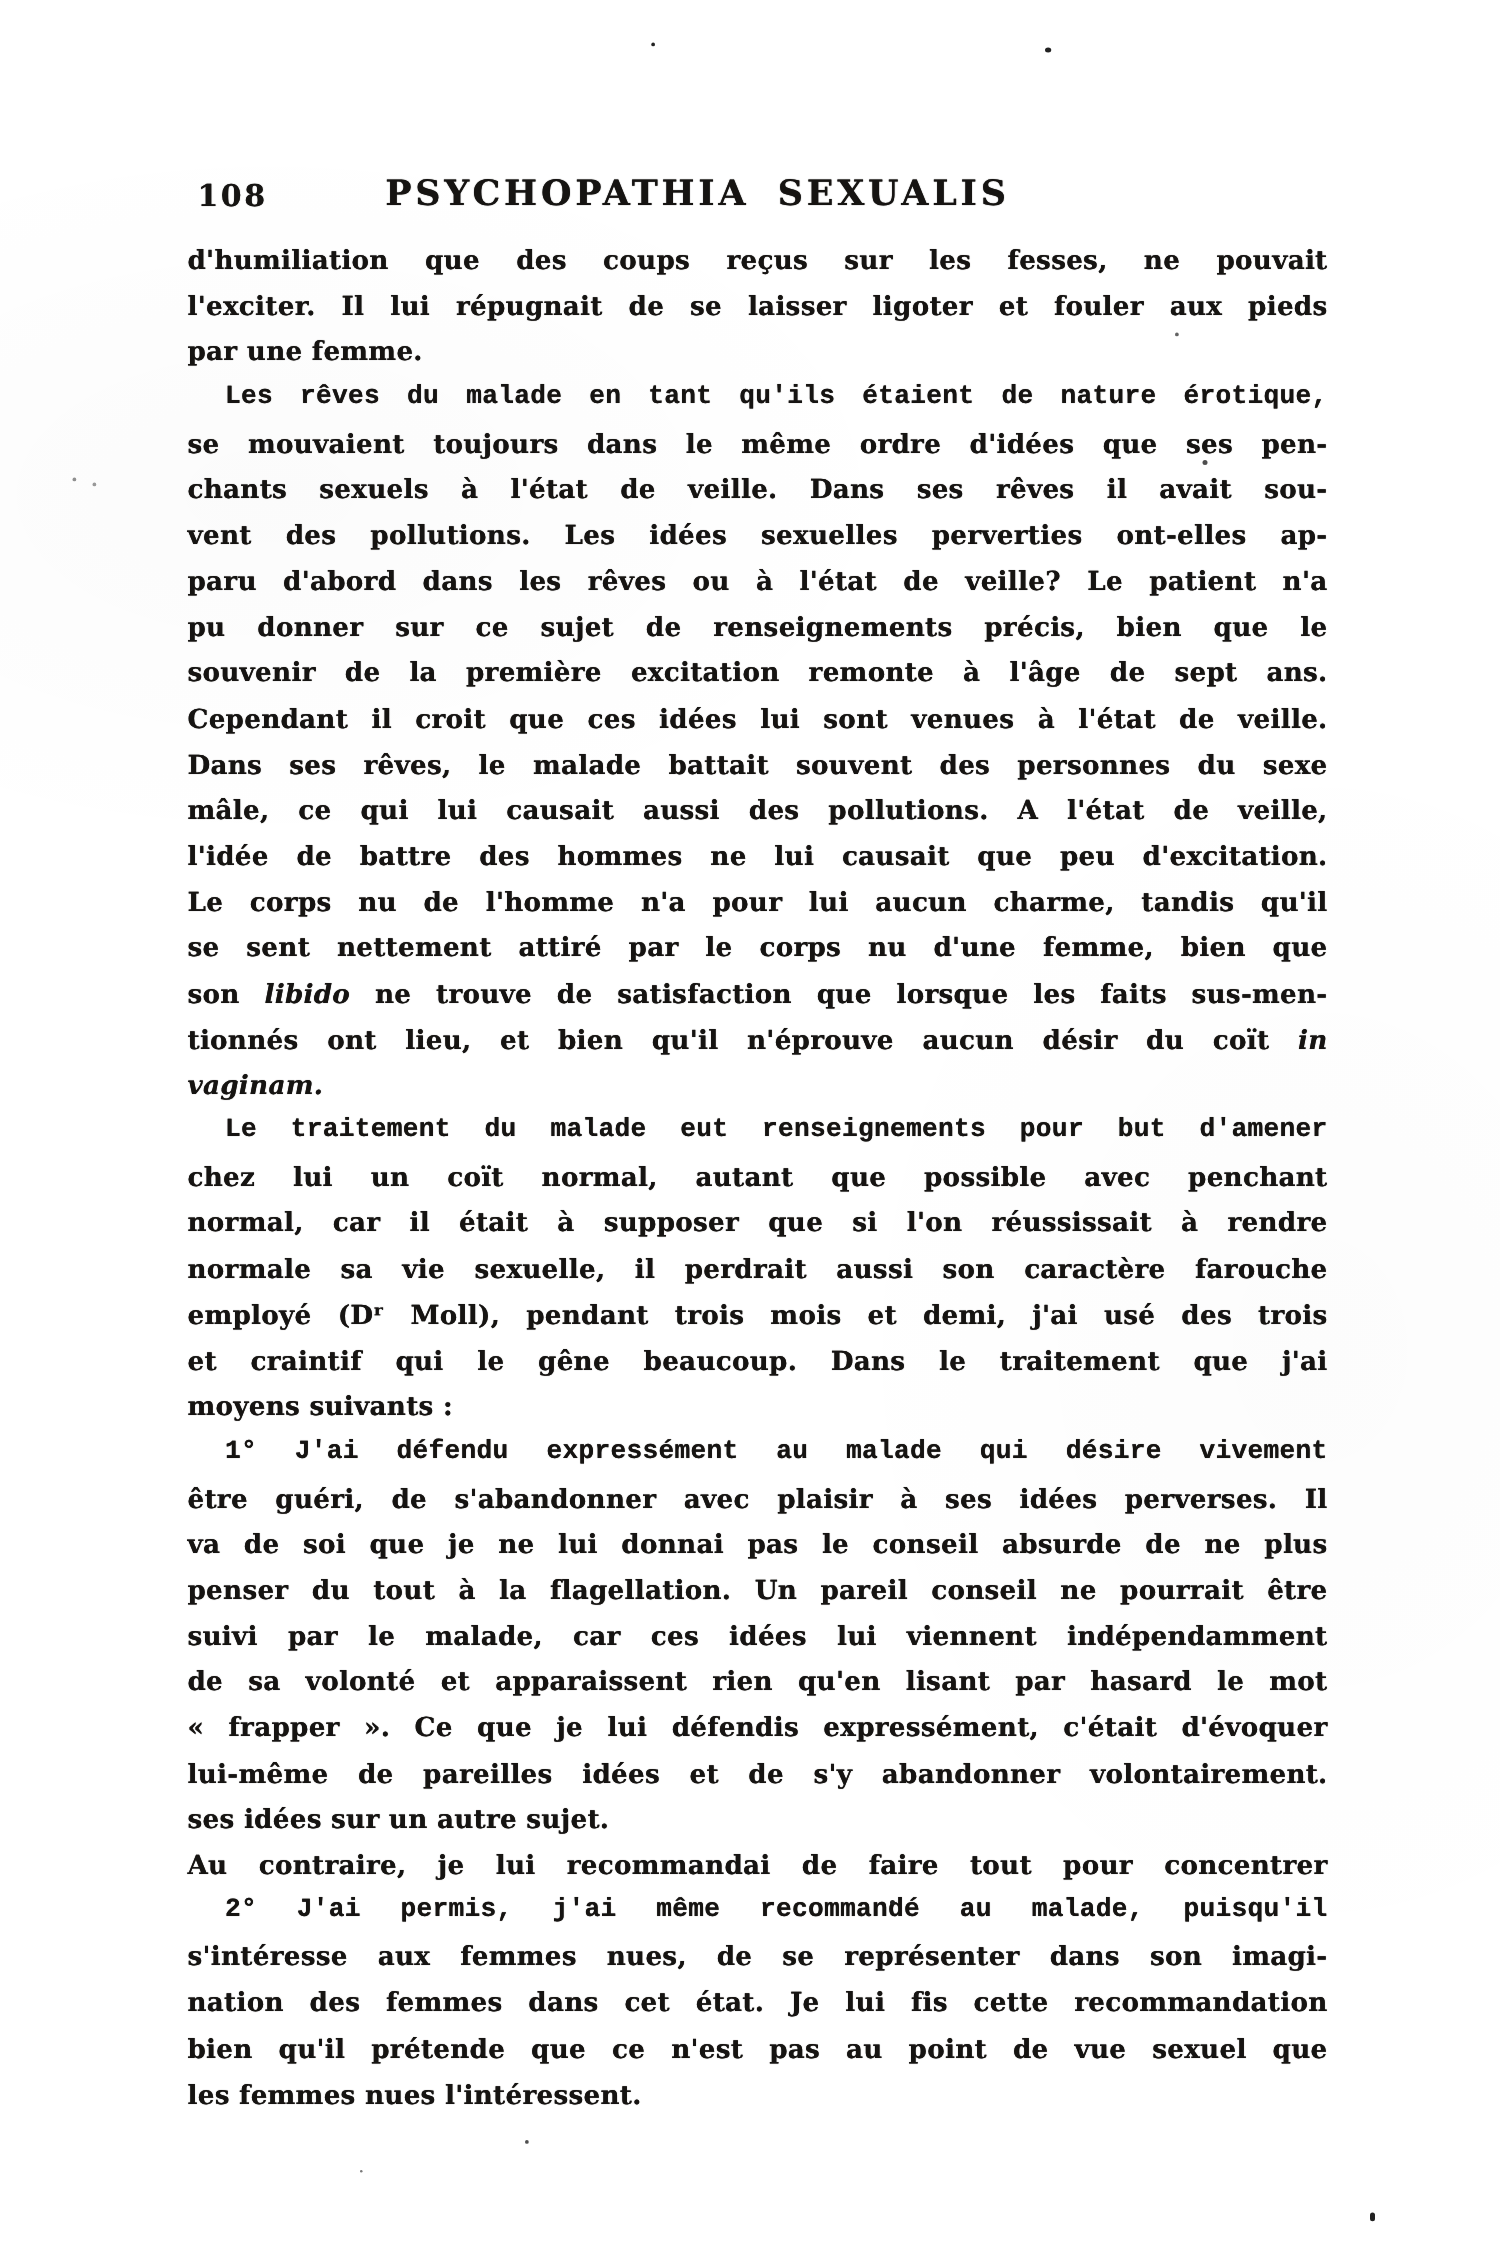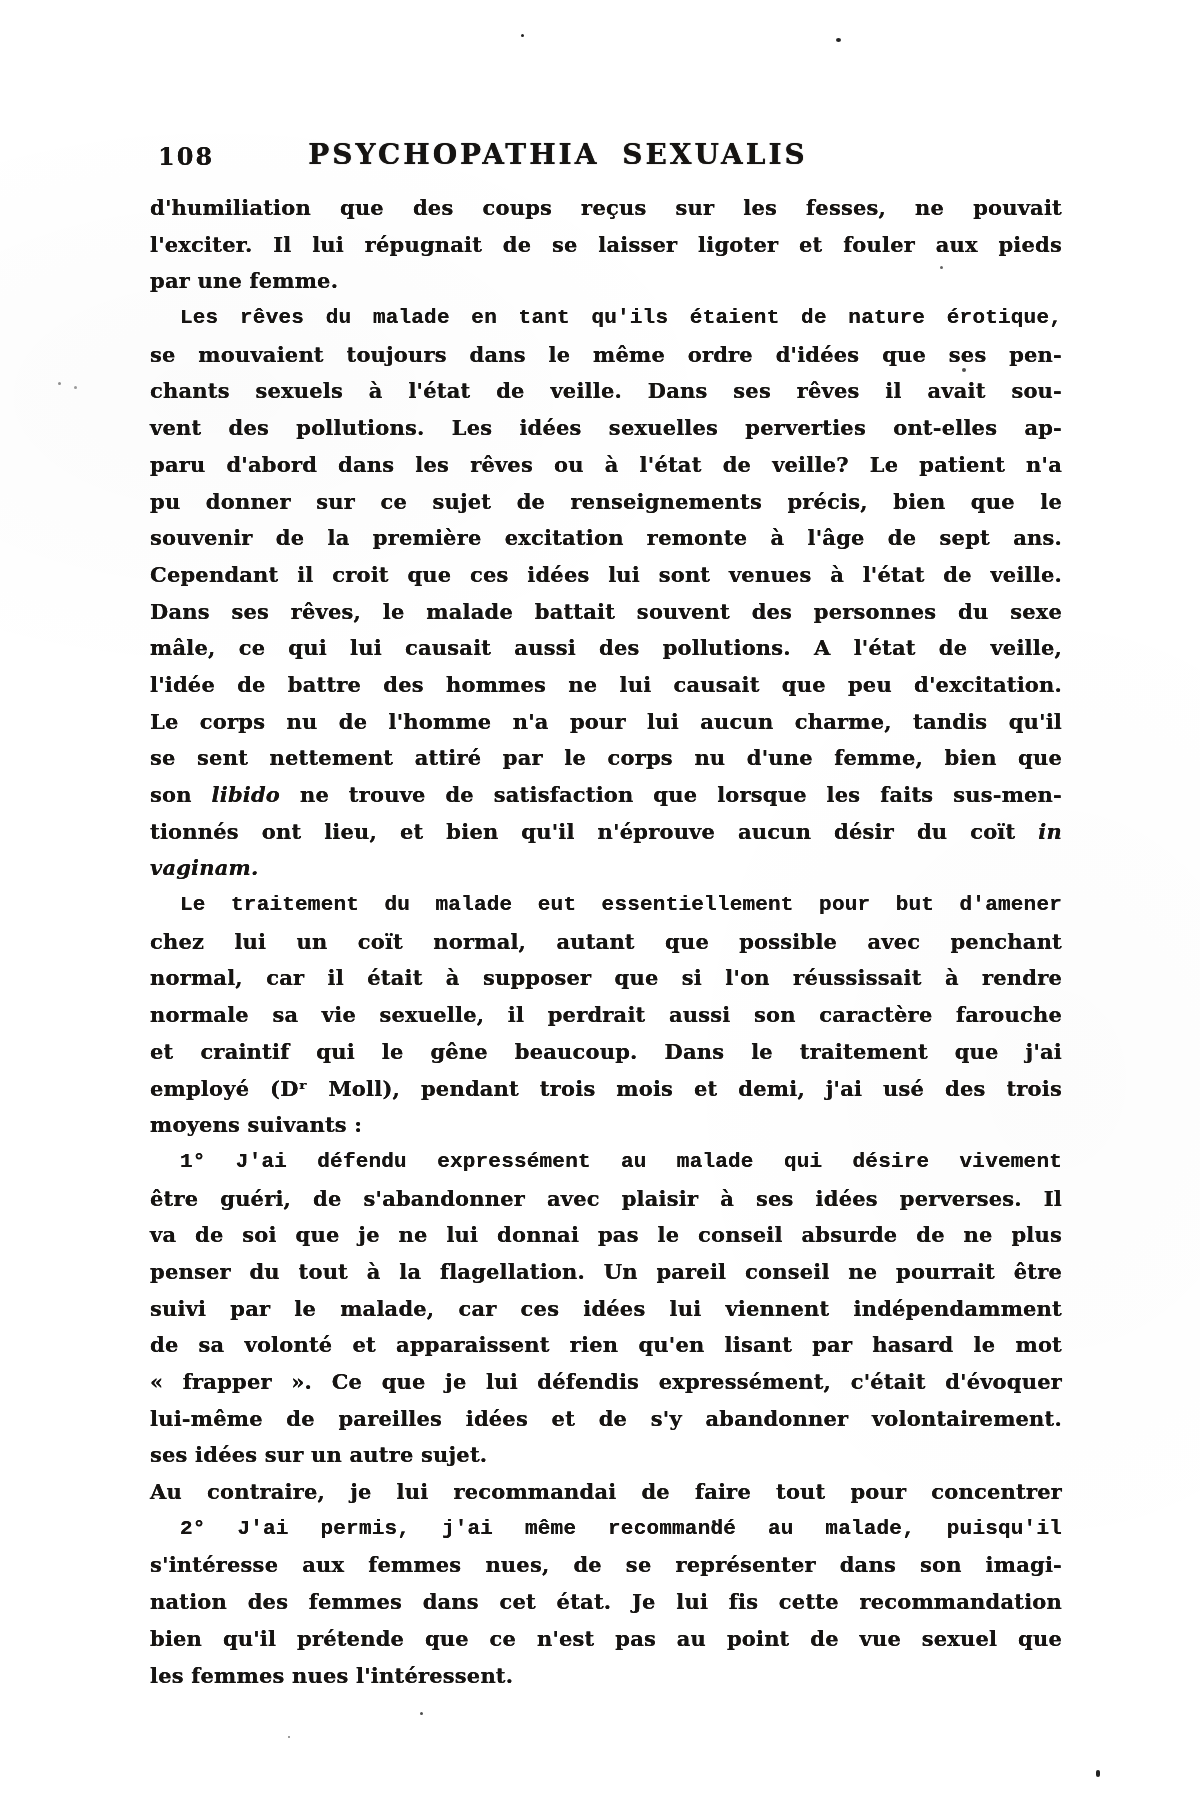--- a/index.html
+++ b/index.html
@@ -94,26 +94,26 @@
         <div class="line">Dans ses rêves, le malade battait souvent des personnes du sexe</div>
         <div class="line">mâle, ce qui lui causait aussi des pollutions. A l'état de veille,</div>
         <div class="line">l'idée de battre des hommes ne lui causait que peu d'excitation.</div>
         <div class="line">Le corps nu de l'homme n'a pour lui aucun charme, tandis qu'il</div>
         <div class="line">se sent nettement attiré par le corps nu d'une femme, bien que</div>
         <div class="line">son <i>libido</i> ne trouve de satisfaction que lorsque les faits sus-men-</div>
         <div class="line">tionnés ont lieu, et bien qu'il n'éprouve aucun désir du coït <i>in</i></div>
         <div class="line lastline"><i>vaginam.</i></div>
       </div>
       <div>
-        <div class="line indent">Le traitement du malade eut essentiellement pour but d'amener</div>
+        <div class="line indent">Le traitement du malade eut renseignements pour but d'amener</div>
         <div class="line">chez lui un coït normal, autant que possible avec penchant</div>
         <div class="line">normal, car il était à supposer que si l'on réussissait à rendre</div>
         <div class="line">normale sa vie sexuelle, il perdrait aussi son caractère farouche</div>
+        <div class="line">employé (Dʳ Moll), pendant trois mois et demi, j'ai usé des trois</div>
         <div class="line">et craintif qui le gêne beaucoup. Dans le traitement que j'ai</div>
-        <div class="line">employé (Dʳ Moll), pendant trois mois et demi, j'ai usé des trois</div>
         <div class="line lastline">moyens suivants :</div>
       </div>
       <div>
         <div class="line indent">1° J'ai défendu expressément au malade qui désire vivement</div>
         <div class="line">être guéri, de s'abandonner avec plaisir à ses idées perverses. Il</div>
         <div class="line">va de soi que je ne lui donnai pas le conseil absurde de ne plus</div>
         <div class="line">penser du tout à la flagellation. Un pareil conseil ne pourrait être</div>
         <div class="line">suivi par le malade, car ces idées lui viennent indépendamment</div>
         <div class="line">de sa volonté et apparaissent rien qu'en lisant par hasard le mot</div>
         <div class="line">« frapper ». Ce que je lui défendis expressément, c'était d'évoquer</div>

